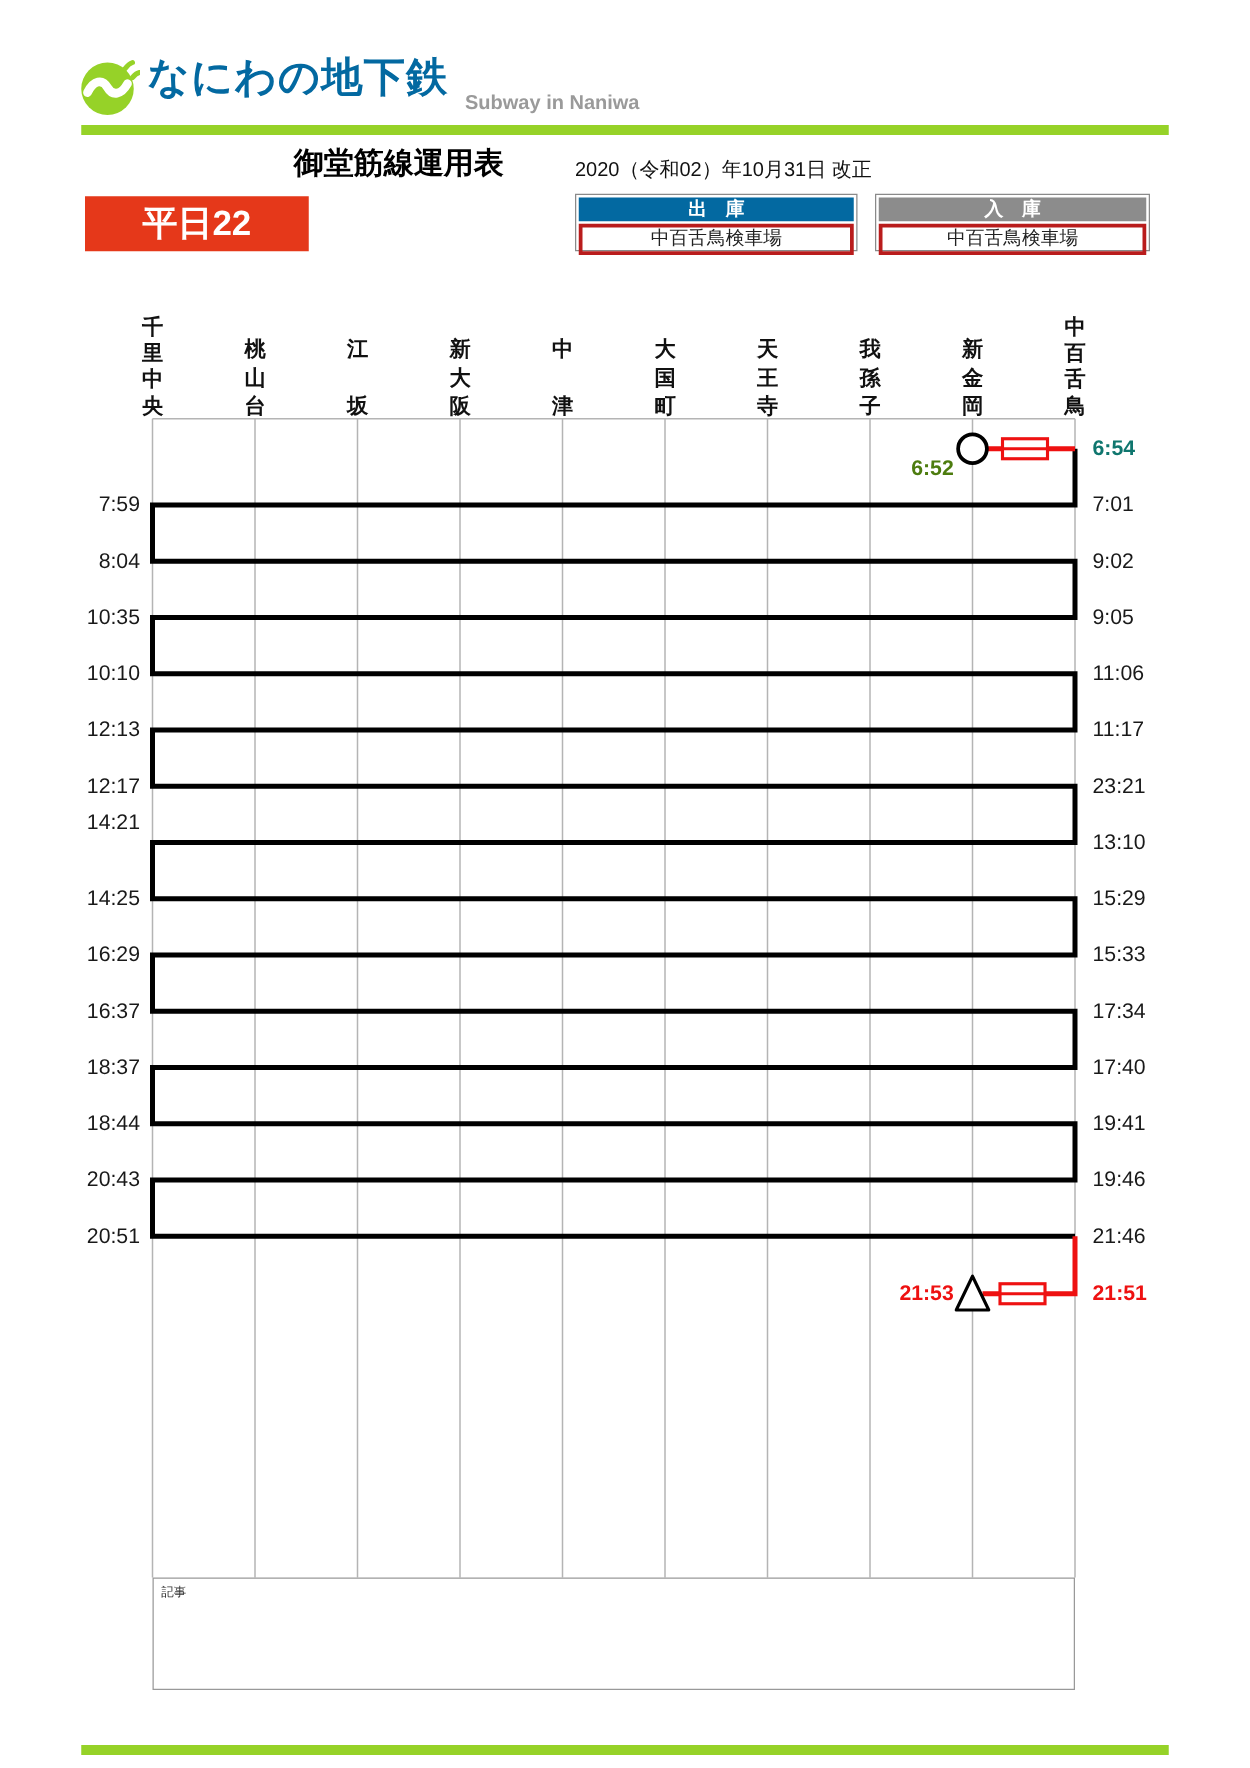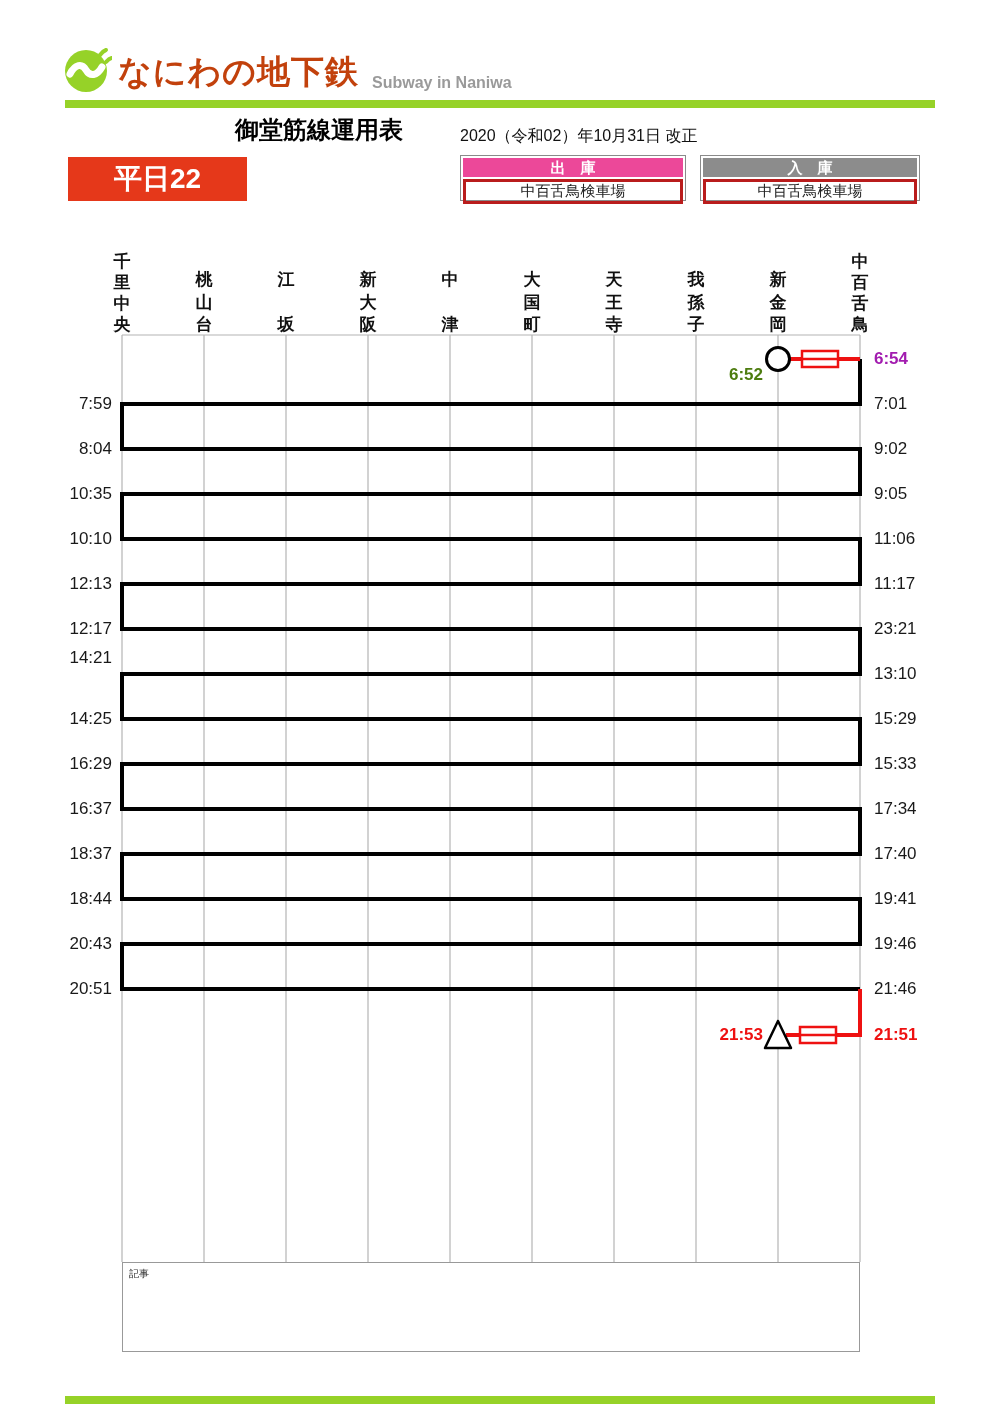--- a/index.html
+++ b/index.html
@@ -1,20 +1,20 @@
 <!DOCTYPE html>
 <html><head>
 <meta charset="utf-8">
 <style>
   html,body{margin:0;padding:0;background:#ffffff;}
   body{width:1000px;height:1414px;position:relative;overflow:hidden;
        font-family:"Liberation Sans","DejaVu Sans",sans-serif;color:#111;}
   .abs{position:absolute;}
   
-  #brand-name{left:118px;top:50px;font-size:33px;font-weight:700;color:#c2410c;letter-spacing:1px;}
+  #brand-name{left:118px;top:40px;font-size:33px;font-weight:700;color:#0369a1;letter-spacing:1px;}
   #brand-subtitle{left:372px;top:74px;font-size:16px;font-weight:700;color:#9a9a9a;}
   .green-bar{left:65px;width:870px;height:8px;background:#96d228;}
   #green-bar-top{top:100px;}
   #green-bar-bottom{top:1396px;}
   #page-title{left:235px;top:114px;font-size:24px;font-weight:700;color:#000;}
   #revision-date{left:460px;top:126px;font-size:16px;color:#111;}
   #duty-badge{left:68px;top:157px;width:179px;height:44px;background:#e5381a;color:#fff;
       font-size:28px;font-weight:700;display:flex;align-items:center;justify-content:center;}
   .depot-box{top:155px;height:46px;border:1px solid #8a8a8a;background:#fff;padding:2px;box-sizing:border-box;}
   #depot-out-box{left:460px;width:226px;}
@@ -49,21 +49,21 @@
 </svg>
 <div class="abs" id="brand-name">なにわの地下鉄</div>
 <div class="abs" id="brand-subtitle">Subway in Naniwa</div>
 <div class="abs green-bar" id="green-bar-top" style="background: rgb(150, 210, 40);"></div>
 
 <div class="abs" id="page-title">御堂筋線運用表</div>
 <div class="abs" id="revision-date">2020（令和02）年10月31日 改正</div>
 <div class="abs" id="duty-badge" style="background: rgb(229, 56, 26);">平日22</div>
 
 <div class="abs depot-box" id="depot-out-box">
-  <div class="depot-head" style="background: #ec4899;">出　庫</div>
+  <div class="depot-head" style="background: #0369a1;">出　庫</div>
   <div class="depot-value">中百舌鳥検車場</div>
 </div>
 <div class="abs depot-box" id="depot-in-box">
   <div class="depot-head" style="background: rgb(140, 140, 140);">入　庫</div>
   <div class="depot-value">中百舌鳥検車場</div>
 </div>
 
 <div id="stations">
     <div class="station" style="left: 92px; top: 253px; height: 80px;">
       <span>千</span>
@@ -161,21 +161,21 @@
     <div class="time r" style="top: 797px;">17:34</div>
     <div class="time l" style="top: 842px;">18:37</div>
     <div class="time r" style="top: 842px;">17:40</div>
     <div class="time l" style="top: 887px;">18:44</div>
     <div class="time r" style="top: 887px;">19:41</div>
     <div class="time l" style="top: 932px;">20:43</div>
     <div class="time r" style="top: 932px;">19:46</div>
     <div class="time l" style="top: 977px;">20:51</div>
     <div class="time r" style="top: 977px;">21:46</div>
     <div class="time l red" style="top: 363px; color: #4d7c0f;">6:52</div>
-    <div class="time r red" style="top: 347px; color: #a21caf;">6:54</div>
+    <div class="time r red" style="top: 347px; color: #0f766e;">6:54</div>
     <div class="time l red" style="top: 1023px; color: rgb(238, 17, 17);">21:53</div>
     <div class="time r red" style="top: 1023px; color: rgb(238, 17, 17);">21:51</div>
   </div>
 
 <div class="abs" id="notes-box">
   <div id="notes-label">記事</div>
 </div>
 
 <div class="abs green-bar" id="green-bar-bottom" style="background: rgb(150, 210, 40);"></div>
 

